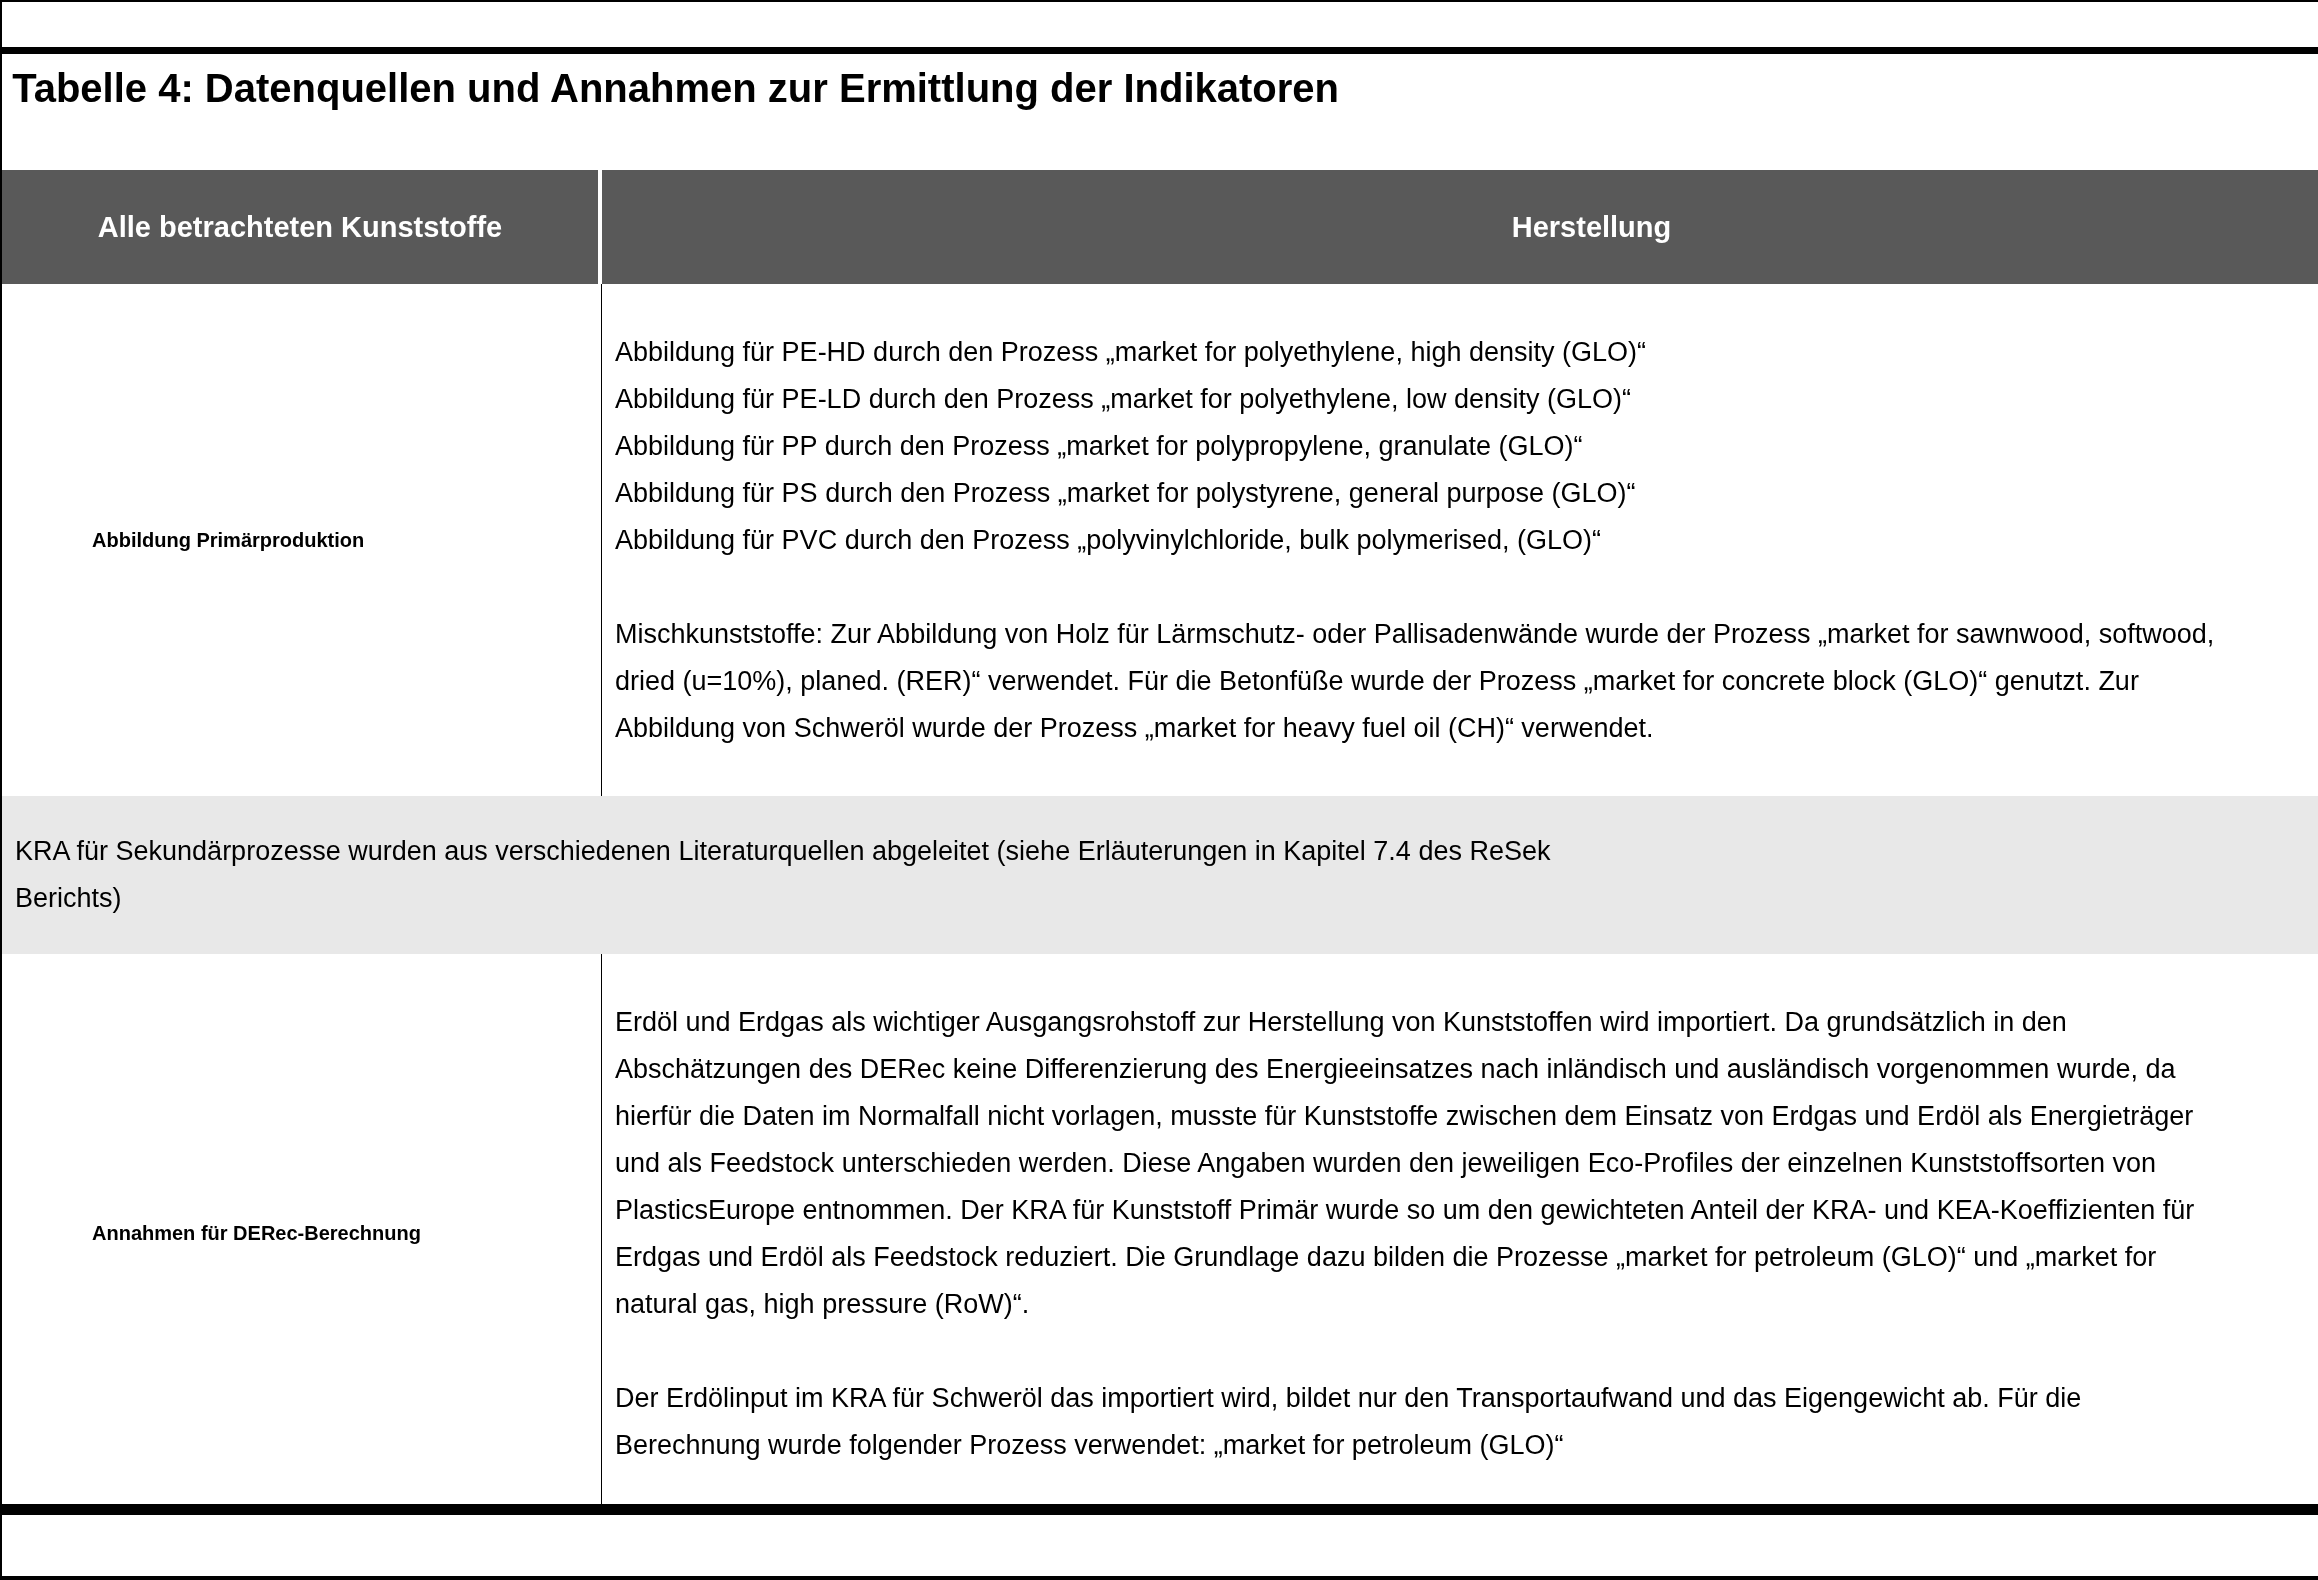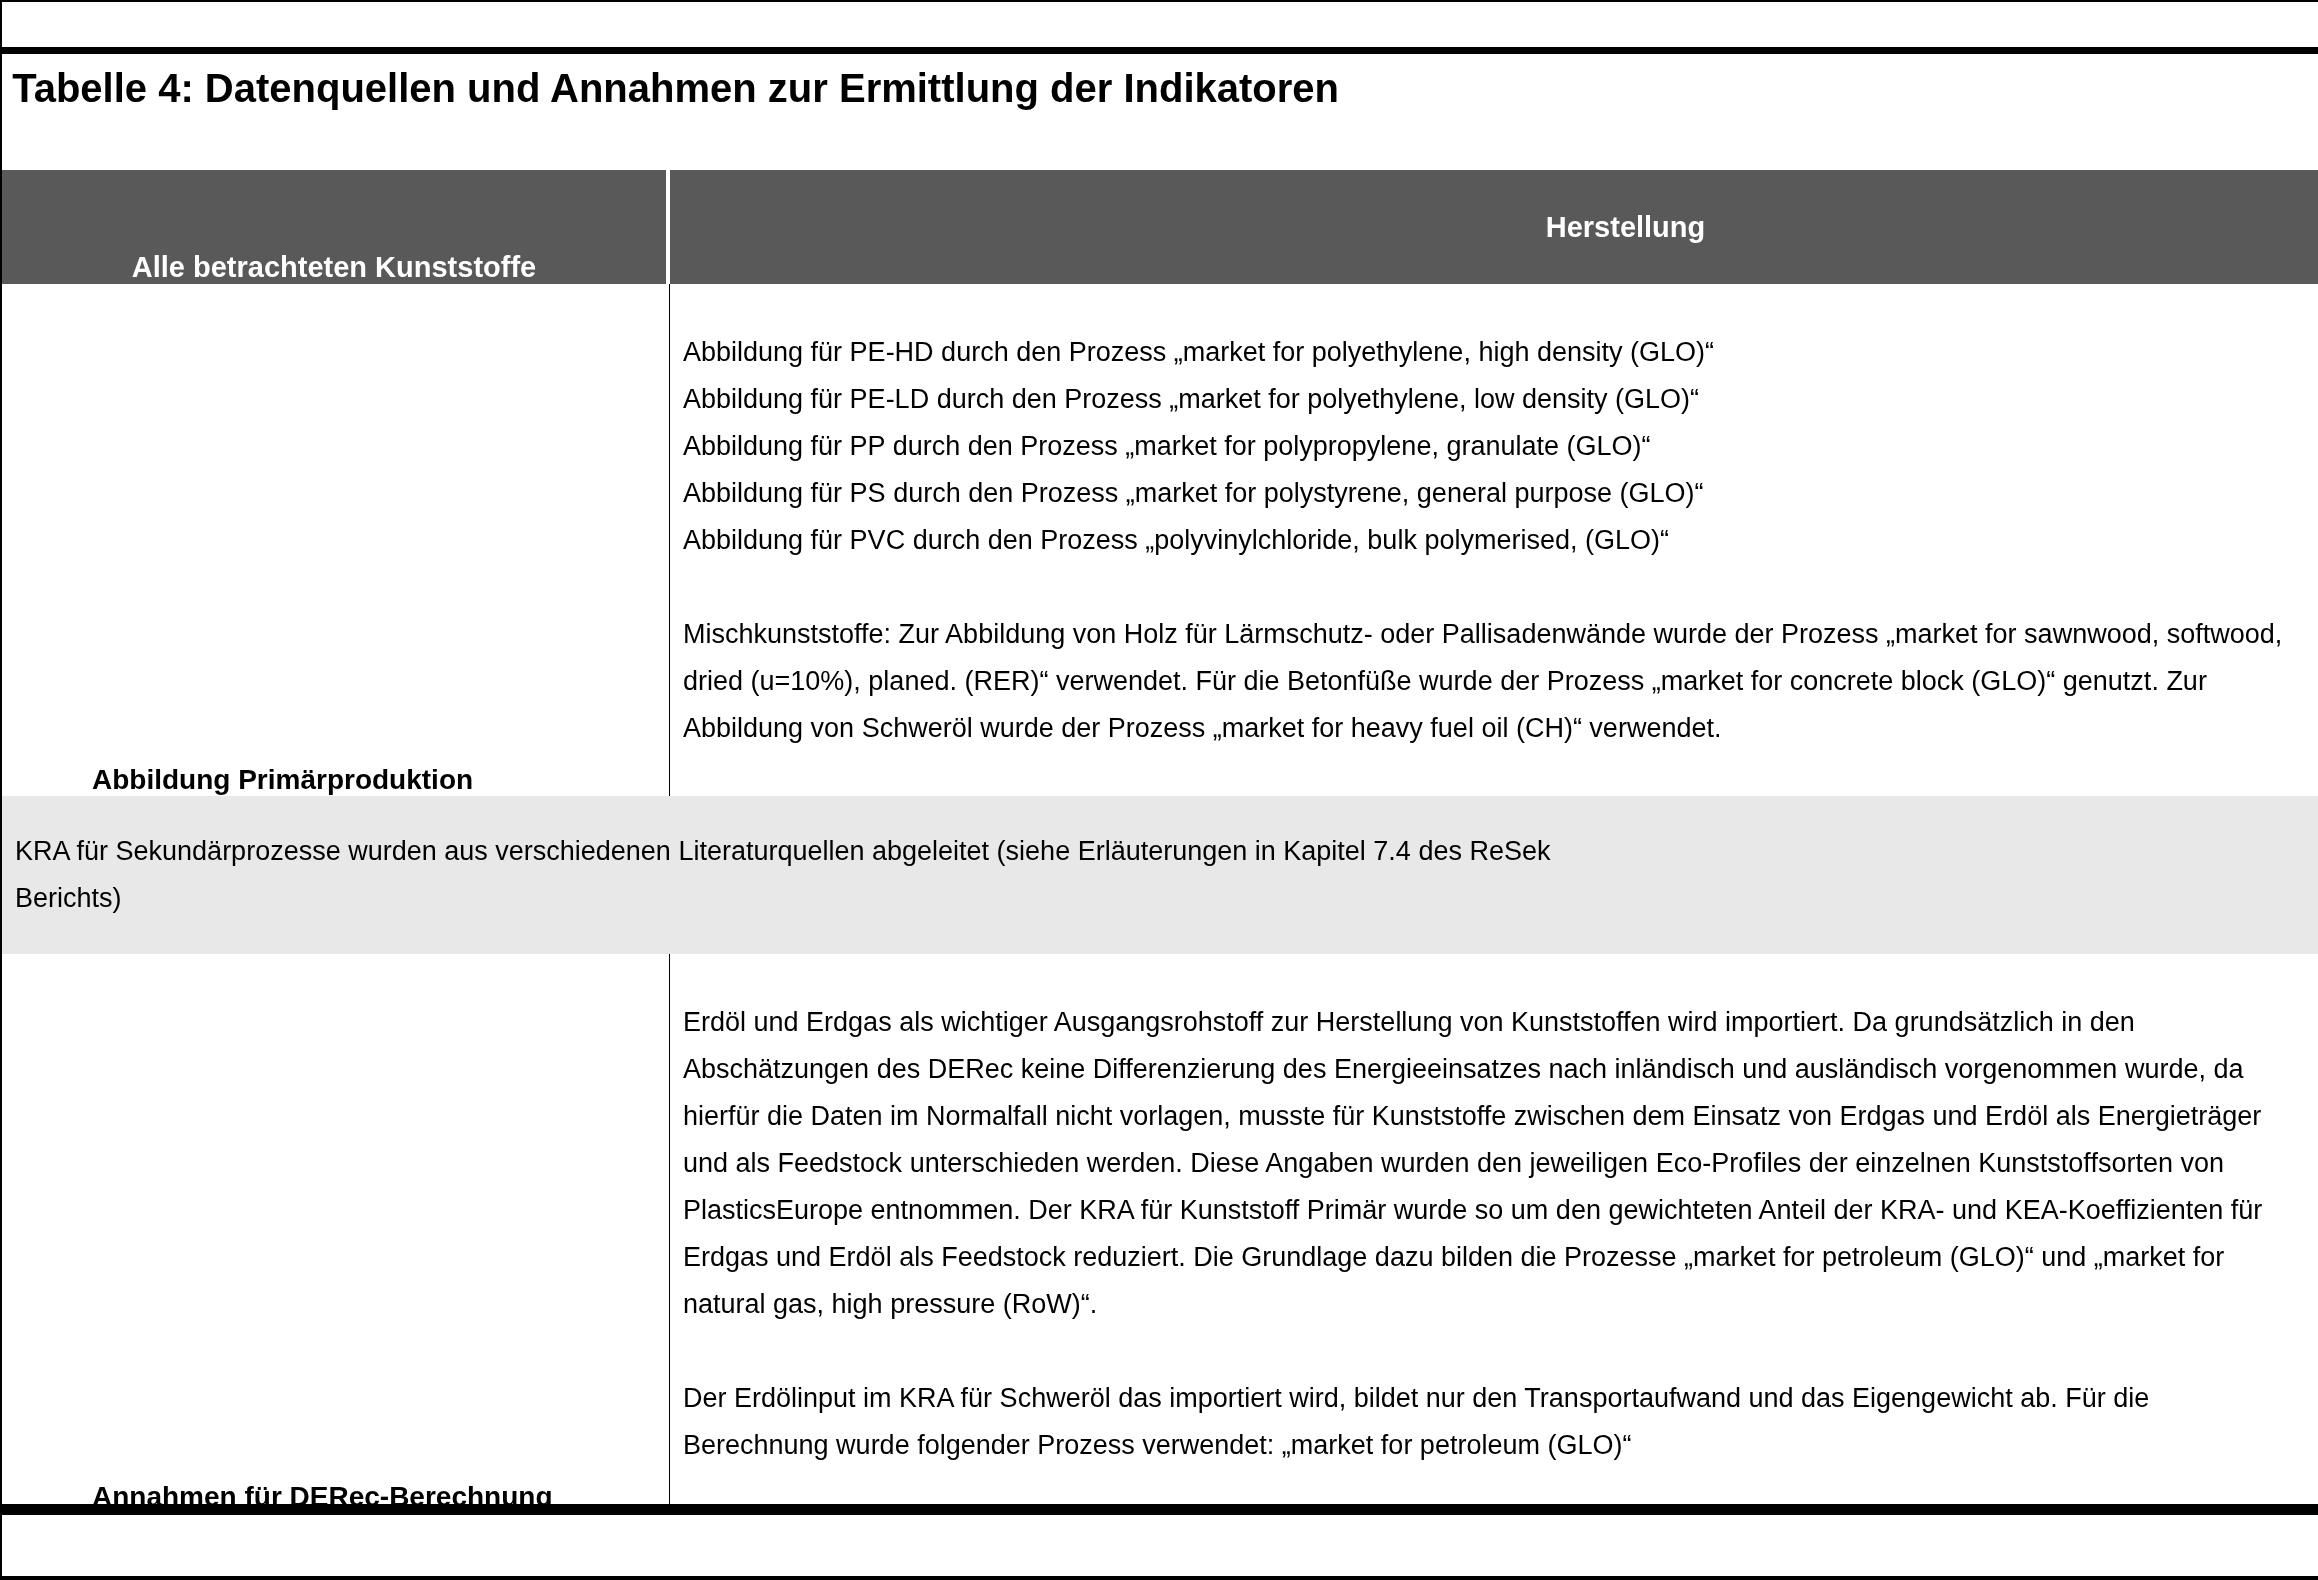--- a/index.html
+++ b/index.html
@@ -40,25 +40,25 @@
     position: absolute;
     left: 0; right: 0;
     top: 168px;
   }
   .row {
     display: flex;
     width: 100%;
     box-sizing: border-box;
   }
   .cell-left {
-    width: 668px;
+    width: 600px;
     box-sizing: border-box;
     flex: 0 0 auto;
     display: flex;
-    align-items: flex-end;
+    align-items: center;
   }
   .cell-right {
     flex: 1 1 auto;
     box-sizing: border-box;
     display: flex;
     flex-direction: column;
     justify-content: center;
   }
   .header-row { height: 114px; }
   .header-row .cell-left {
@@ -75,21 +75,21 @@
     font-weight: bold;
     font-size: 29px;
     white-space: nowrap;
   }
   .body-row .cell-left {
     border-right: 1.9px solid #000;
     padding-left: 90px;
   }
   .row-label {
     font-weight: bold;
-    font-size: 28px;
+    font-size: 20px;
     white-space: nowrap;
   }
   .body-row .cell-right { padding-left: 13px; }
   .row-1 { height: 512px; background: #ffffff; }
   .row-2 { height: 158px; background: #e8e8e8; }
   .row-3 { height: 559px; background: #ffffff; }
   .line {
     font-size: 27px;
     height: 47px;
     line-height: 47px;

